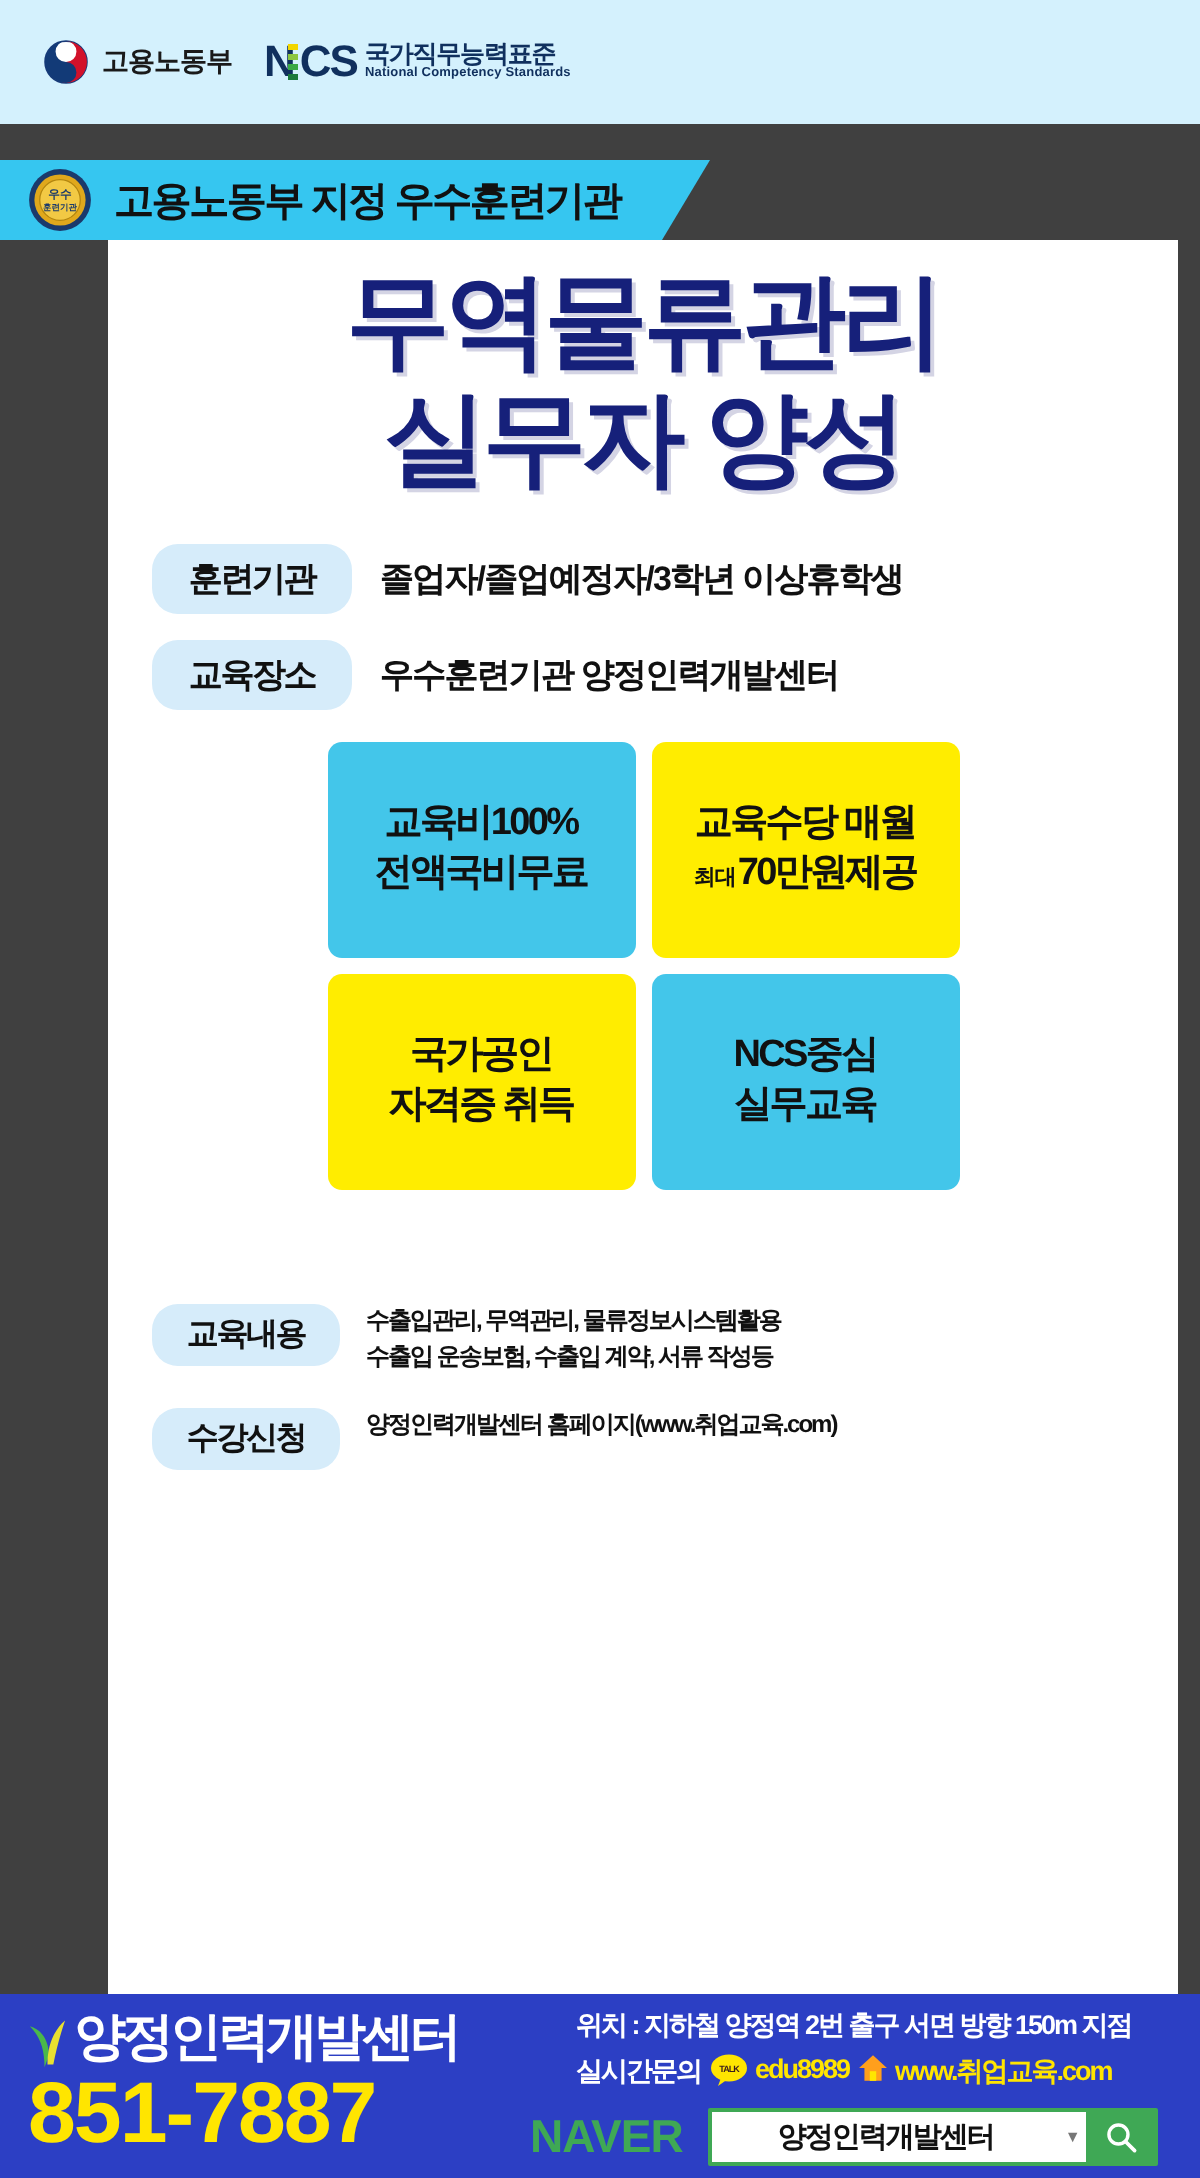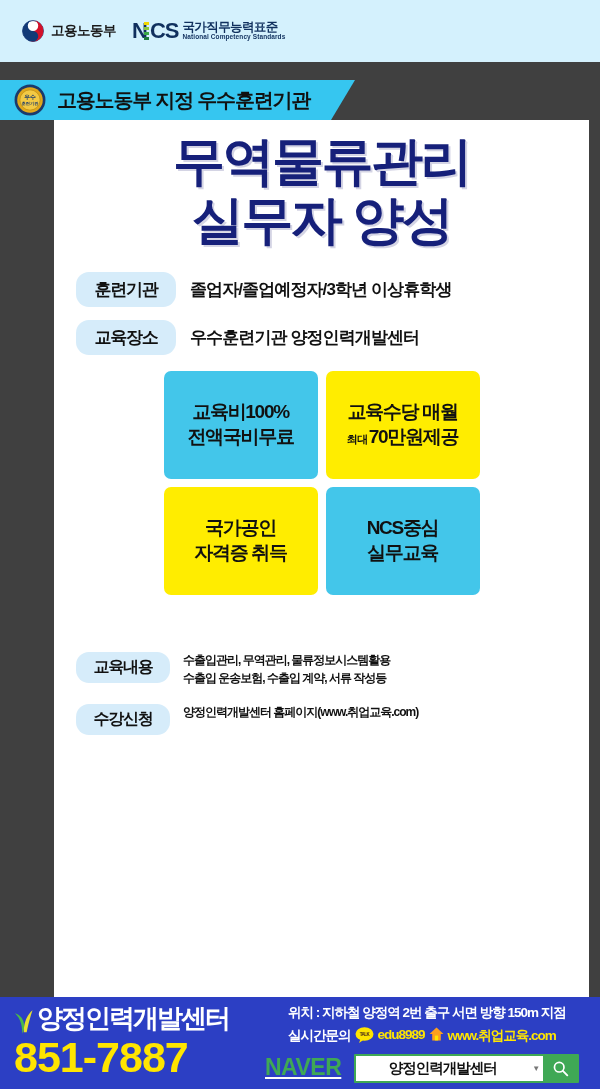--- a/index.html
+++ b/index.html
@@ -119,21 +119,21 @@
     letter-spacing:-1px; line-height:0.95; margin-top:1px; margin-left:2px;
   }
   .f-right { position:absolute; left:288px; top:7px; width:306px; }
   .f-line { font-size:13.5px; font-weight:bold; letter-spacing:-1px; color:#fff; white-space:nowrap; }
   .f-line2 { margin-top:5px; display:flex; gap:4px; font-size:13.5px; font-weight:bold; letter-spacing:-1px; }
   .kakao { width:19px; height:16px; flex:none; }
   .homeic { width:15px; height:14px; flex:none; }
   .f-url { color:#ffe500; }
   .f-edu { color:#ffe500; }
 
-  .naverrow { position:absolute; left:265px; bottom:6px; display:flex; gap:13px;text-decoration:underline; }
+  .naverrow { position:absolute; left:265px; bottom:6px; display:flex; align-items:center; gap:13px; }
   .naver-word { font-size:23px; font-weight:bold; color:#3fa855; letter-spacing:-0.5px; }
   .searchbox {
     display:flex; align-items:center; width:225px; height:29px;
     border:2px solid #3fa855; background:#fff; border-radius:1px;
   }
   .searchinput {
     flex:1; text-align:center; font-size:14.5px; font-weight:bold;
     color:#111; letter-spacing:-1px;
   }
   .caret { width:14px; color:#777; font-size:8px; text-align:center; }

